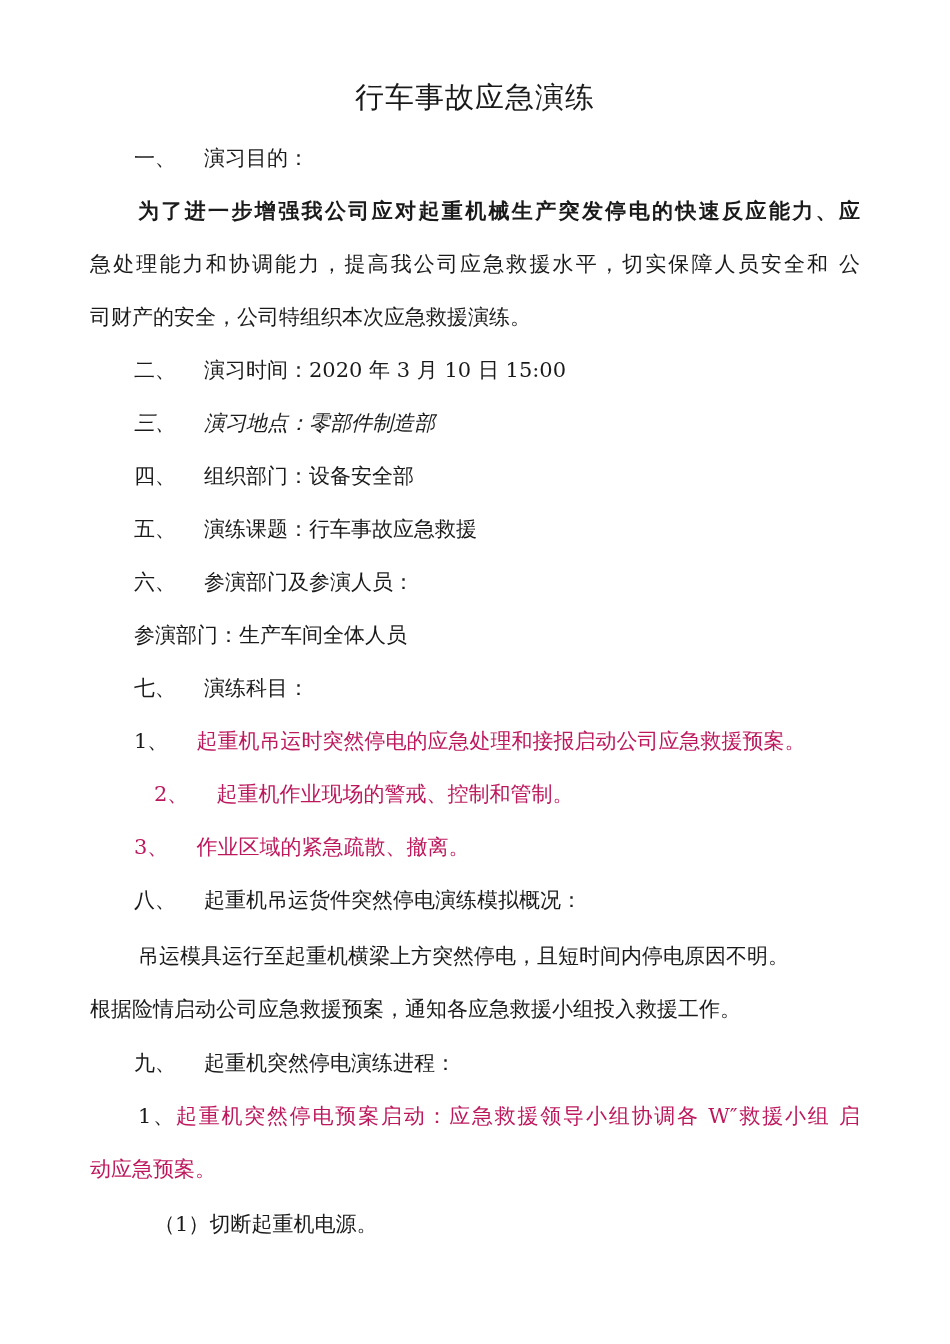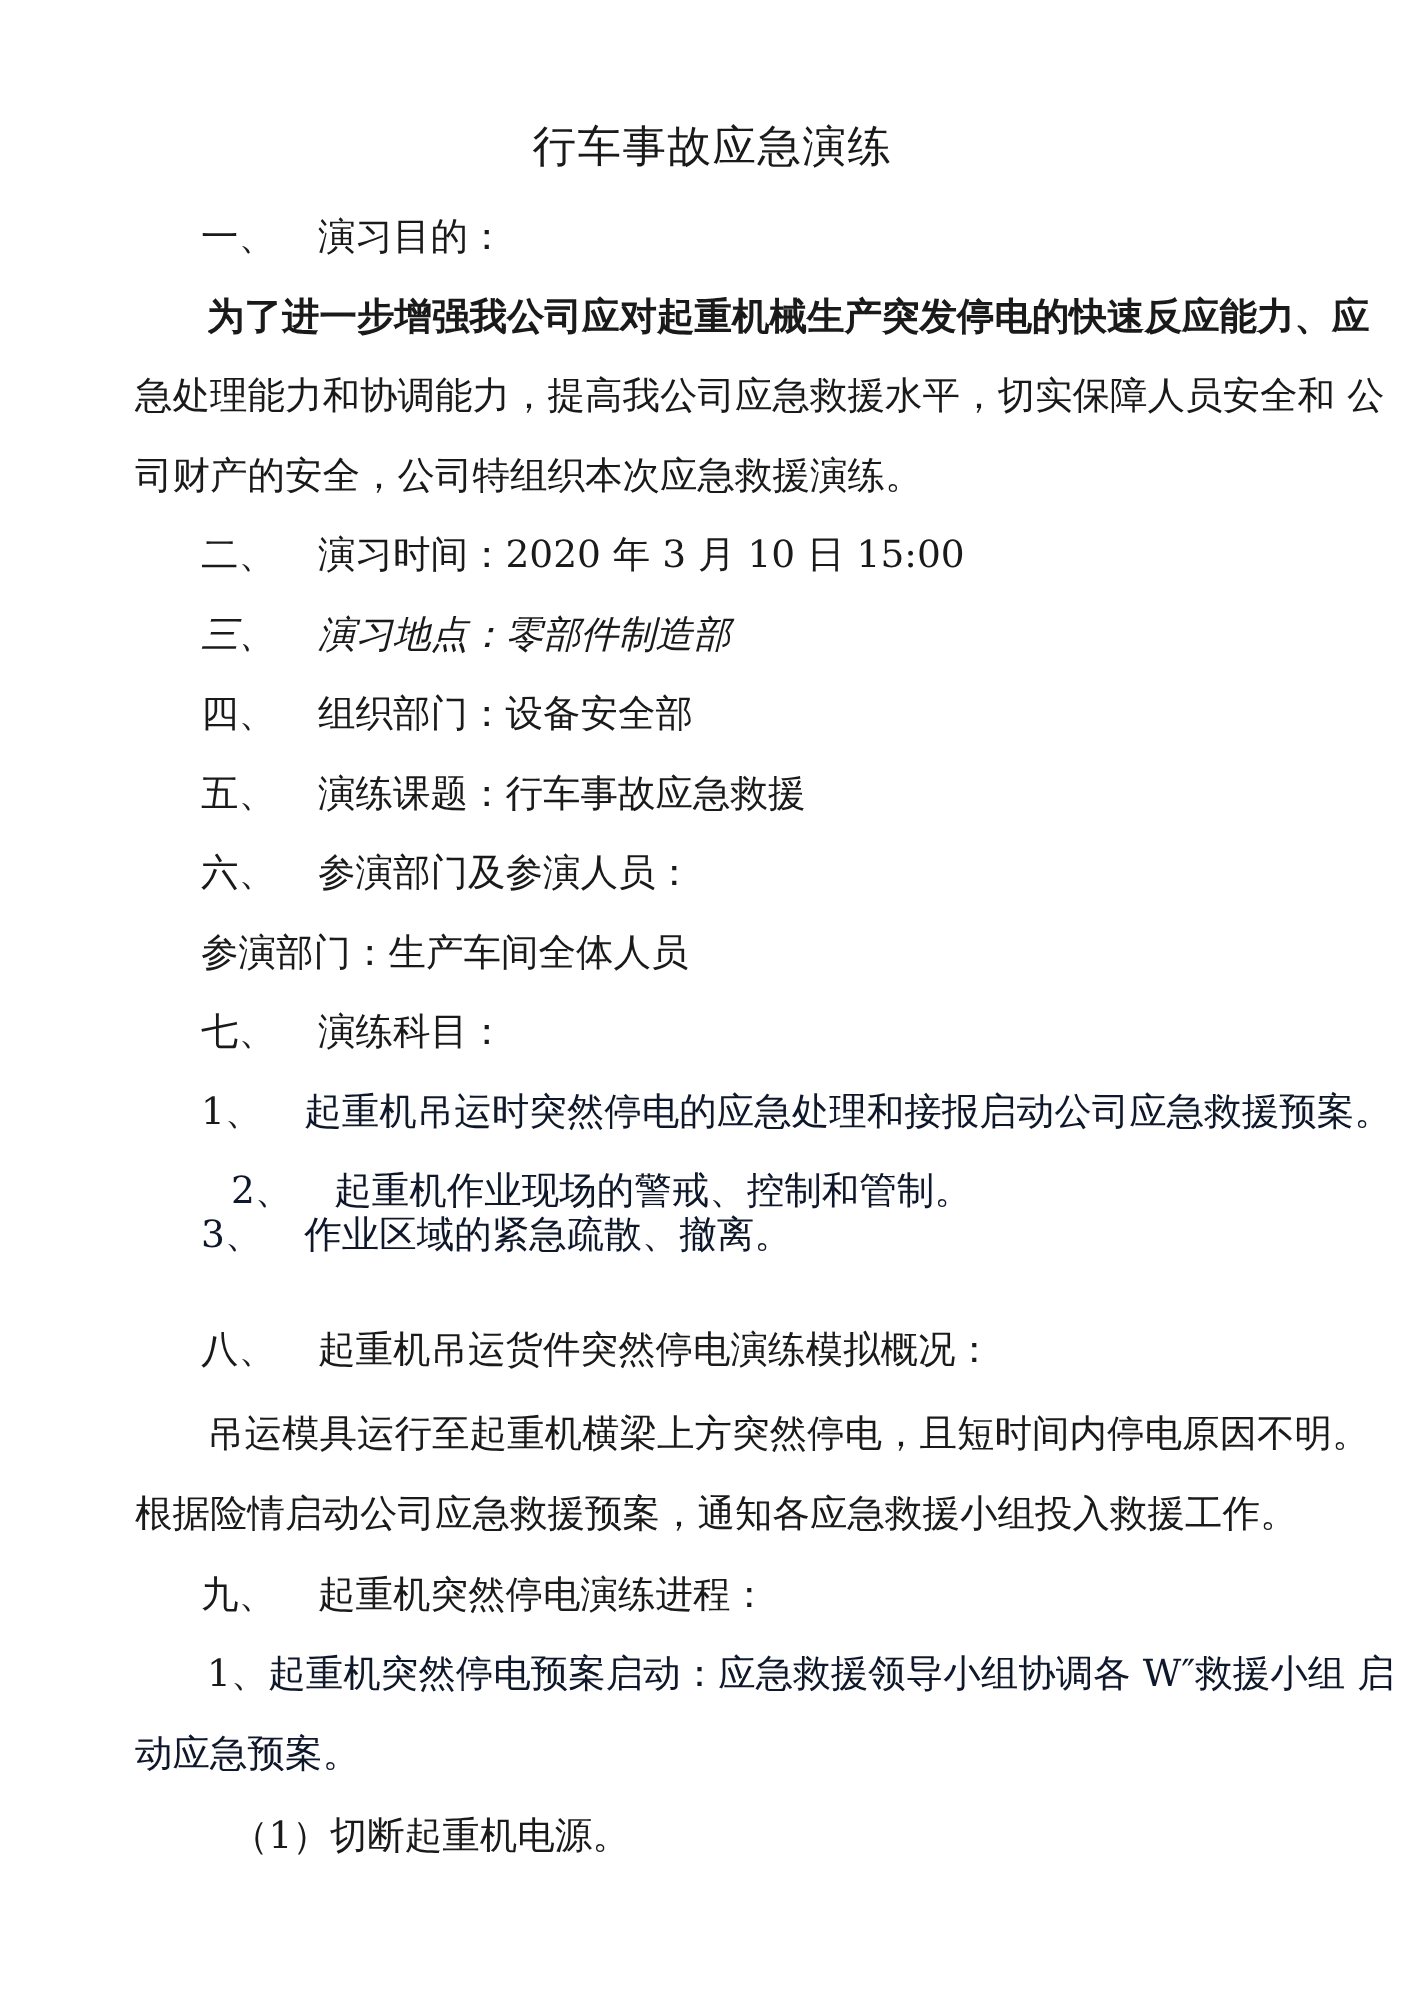--- a/index.html
+++ b/index.html
@@ -1,22 +1,22 @@
 <!DOCTYPE html>
 <html><head>
 <meta charset="utf-8">
 <style>
   html, body { margin: 0; padding: 0; background: #ffffff; }
   body { width: 950px; height: 1344px; position: relative; overflow: hidden;
          font-family: "DejaVu Serif", "Liberation Serif", serif; color: #1a1a1a; }
   .page { position: absolute; left: 0; top: 0; width: 950px; height: 1344px; }
   .title { position: absolute; top: 78px; left: 0; width: 950px; text-align: center;
            font-size: 29px; letter-spacing: 1px; }
-  .line { position: absolute; font-size: 25px; white-space: nowrap; line-height: 30px; }
-  .red { color: #0f172a; }
+  .line { position: absolute; font-size: 21px; white-space: nowrap; line-height: 30px; }
+  .red { color: #be185d; }
   .black { color: #1a1a1a; }
   .num { display: inline-block; }
   .gap { display: inline-block; width: 28px; }
   .justify { text-align: justify; text-align-last: justify; }
 </style>
 </head>
 <body>
 
 <div class="page">
 
@@ -55,21 +55,21 @@
   <div class="line" style="top:673px;left:134px;">
     <span class="num">七、</span><span class="gap"></span><span>演练科目：</span>
   </div>
 
   <div class="line" style="top:726px;left:134px;">
     <span class="num black">1、</span><span class="gap"></span><span class="red">起重机吊运时突然停电的应急处理和接报启动公司应急救援预案。</span>
   </div>
   <div class="line" style="top:779px;left:134px;margin-left:20px;">
     <span class="num red">2、</span><span class="gap"></span><span class="red">起重机作业现场的警戒、控制和管制。</span>
   </div>
-  <div class="line" style="top:808px;left:134px;">
+  <div class="line" style="top:832px;left:134px;">
     <span class="num red">3、</span><span class="gap"></span><span class="red">作业区域的紧急疏散、撤离。</span>
   </div>
 
   <div class="line" style="top:885px;left:134px;">
     <span class="num">八、</span><span class="gap"></span><span>起重机吊运货件突然停电演练模拟概况：</span>
   </div>
 
   <div class="line" style="top:941px;left:138px;">吊运模具运行至起重机横梁上方突然停电，且短时间内停电原因不明。</div>
   <div class="line" style="top:994px;left:90px;">根据险情启动公司应急救援预案，通知各应急救援小组投入救援工作。</div>
 

